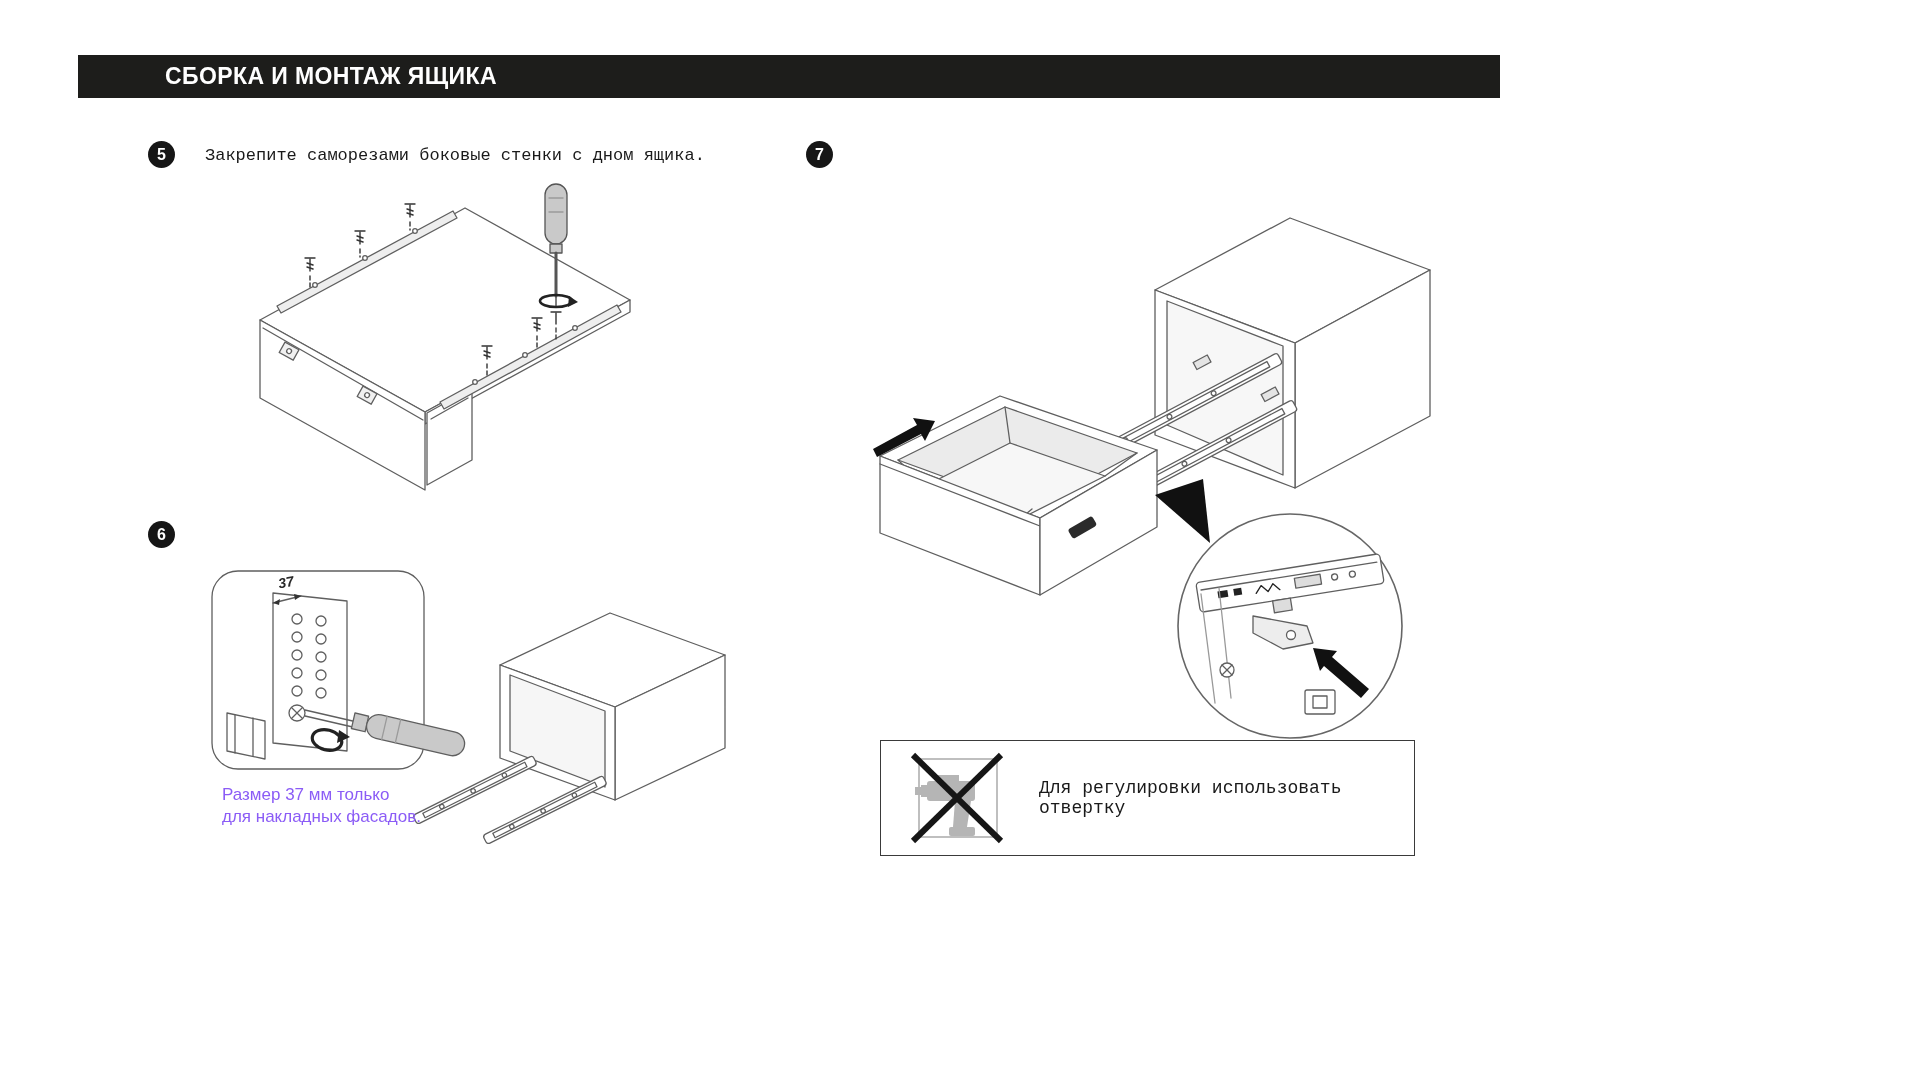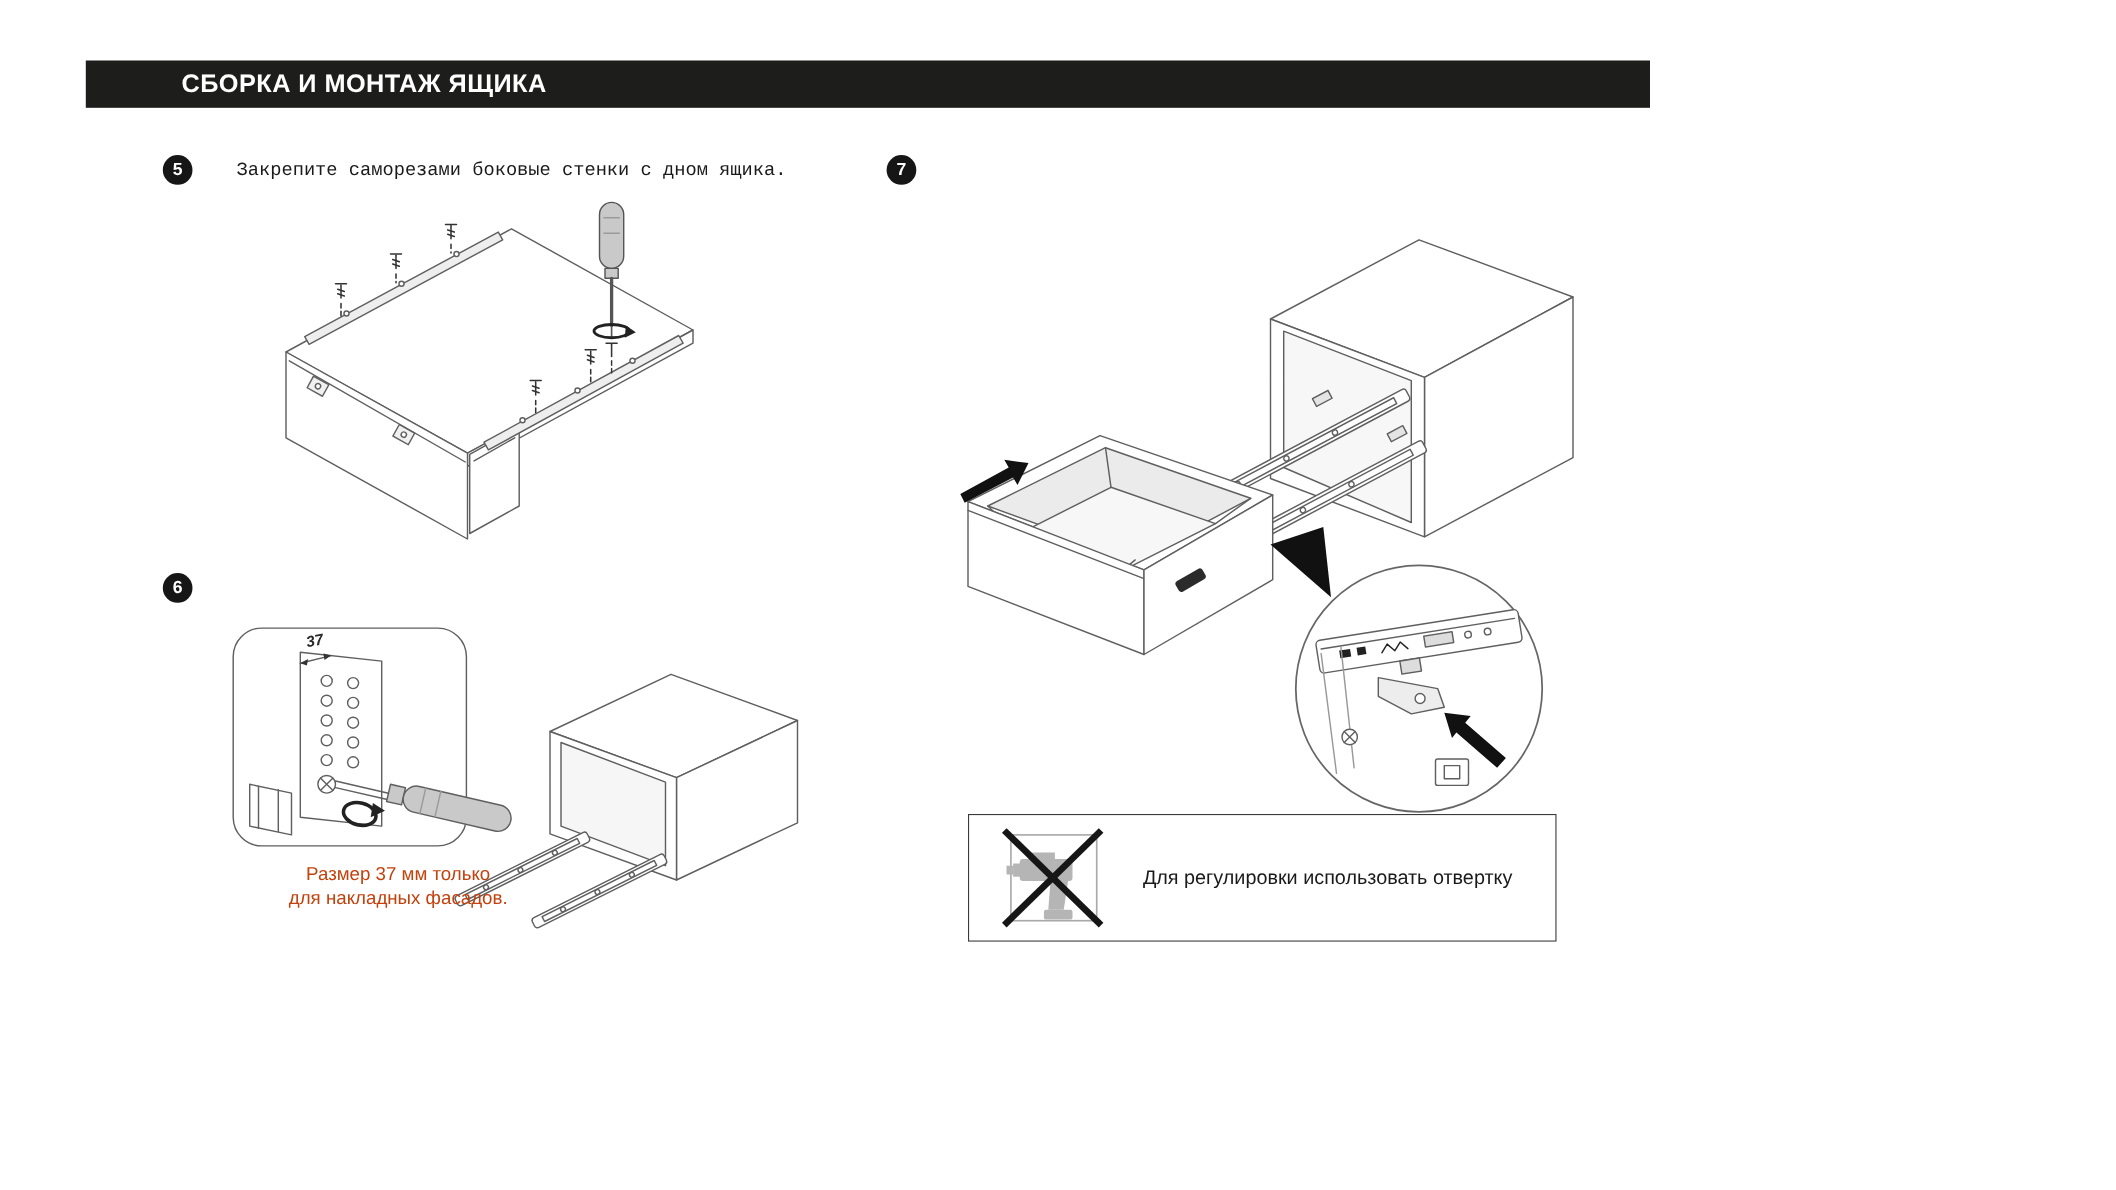--- a/index.html
+++ b/index.html
@@ -1,33 +1,33 @@
 <!DOCTYPE html>
 <html><head>
 <meta charset="utf-8">
 <style>
   * { margin:0; padding:0; box-sizing:border-box; }
   html,body { background:#ffffff; }
   body { font-family:"Liberation Sans","DejaVu Sans",sans-serif; color:#1a1a1a; }
-  .page { position:relative; width:1924px; height:1082px; background:#fff; overflow:hidden;text-align:center; }
+  .page { position:relative; width:1924px; height:1082px; background:#fff; overflow:hidden; }
 
   .header { position:absolute; left:78px; top:55px; width:1422px; height:43px;
             background:#1d1d1b; display:flex; align-items:center; }
   .header .title { color:#ffffff; font-size:23px; font-weight:bold; padding-left:87px; letter-spacing:.4px; }
 
   .badge { position:absolute; width:27px; height:27px; border-radius:50%; background:#161616;
            color:#fff; display:flex; align-items:center; justify-content:center;
            font-size:16px; font-weight:bold; }
 
   .step-text { position:absolute; font-size:17px; line-height:22px; color:#1a1a1a;font-family:Liberation Mono, monospace; }
-  .caption   { position:absolute; font-size:17px; line-height:22px; color:#c2410c; white-space:pre-line; }
+  .caption   { position:absolute; font-size:17px; line-height:22px; color:#8b5cf6; white-space:pre-line; }
   .illus     { position:absolute; }
 
   .note-box  { position:absolute; border:1.6px solid #3a3a3a; background:#fff;
-               display:flex; align-items:center; }
+               display:flex; align-items:center;font-family:Liberation Mono, monospace; }
   .note-icon { margin-left:28px; flex:0 0 auto; }
   .note-text { font-size:18px; color:#1a1a1a; margin-left:34px; }
 
   svg { display:block; }
 </style>
 </head>
 <body>
 
 <div class="page">
 

